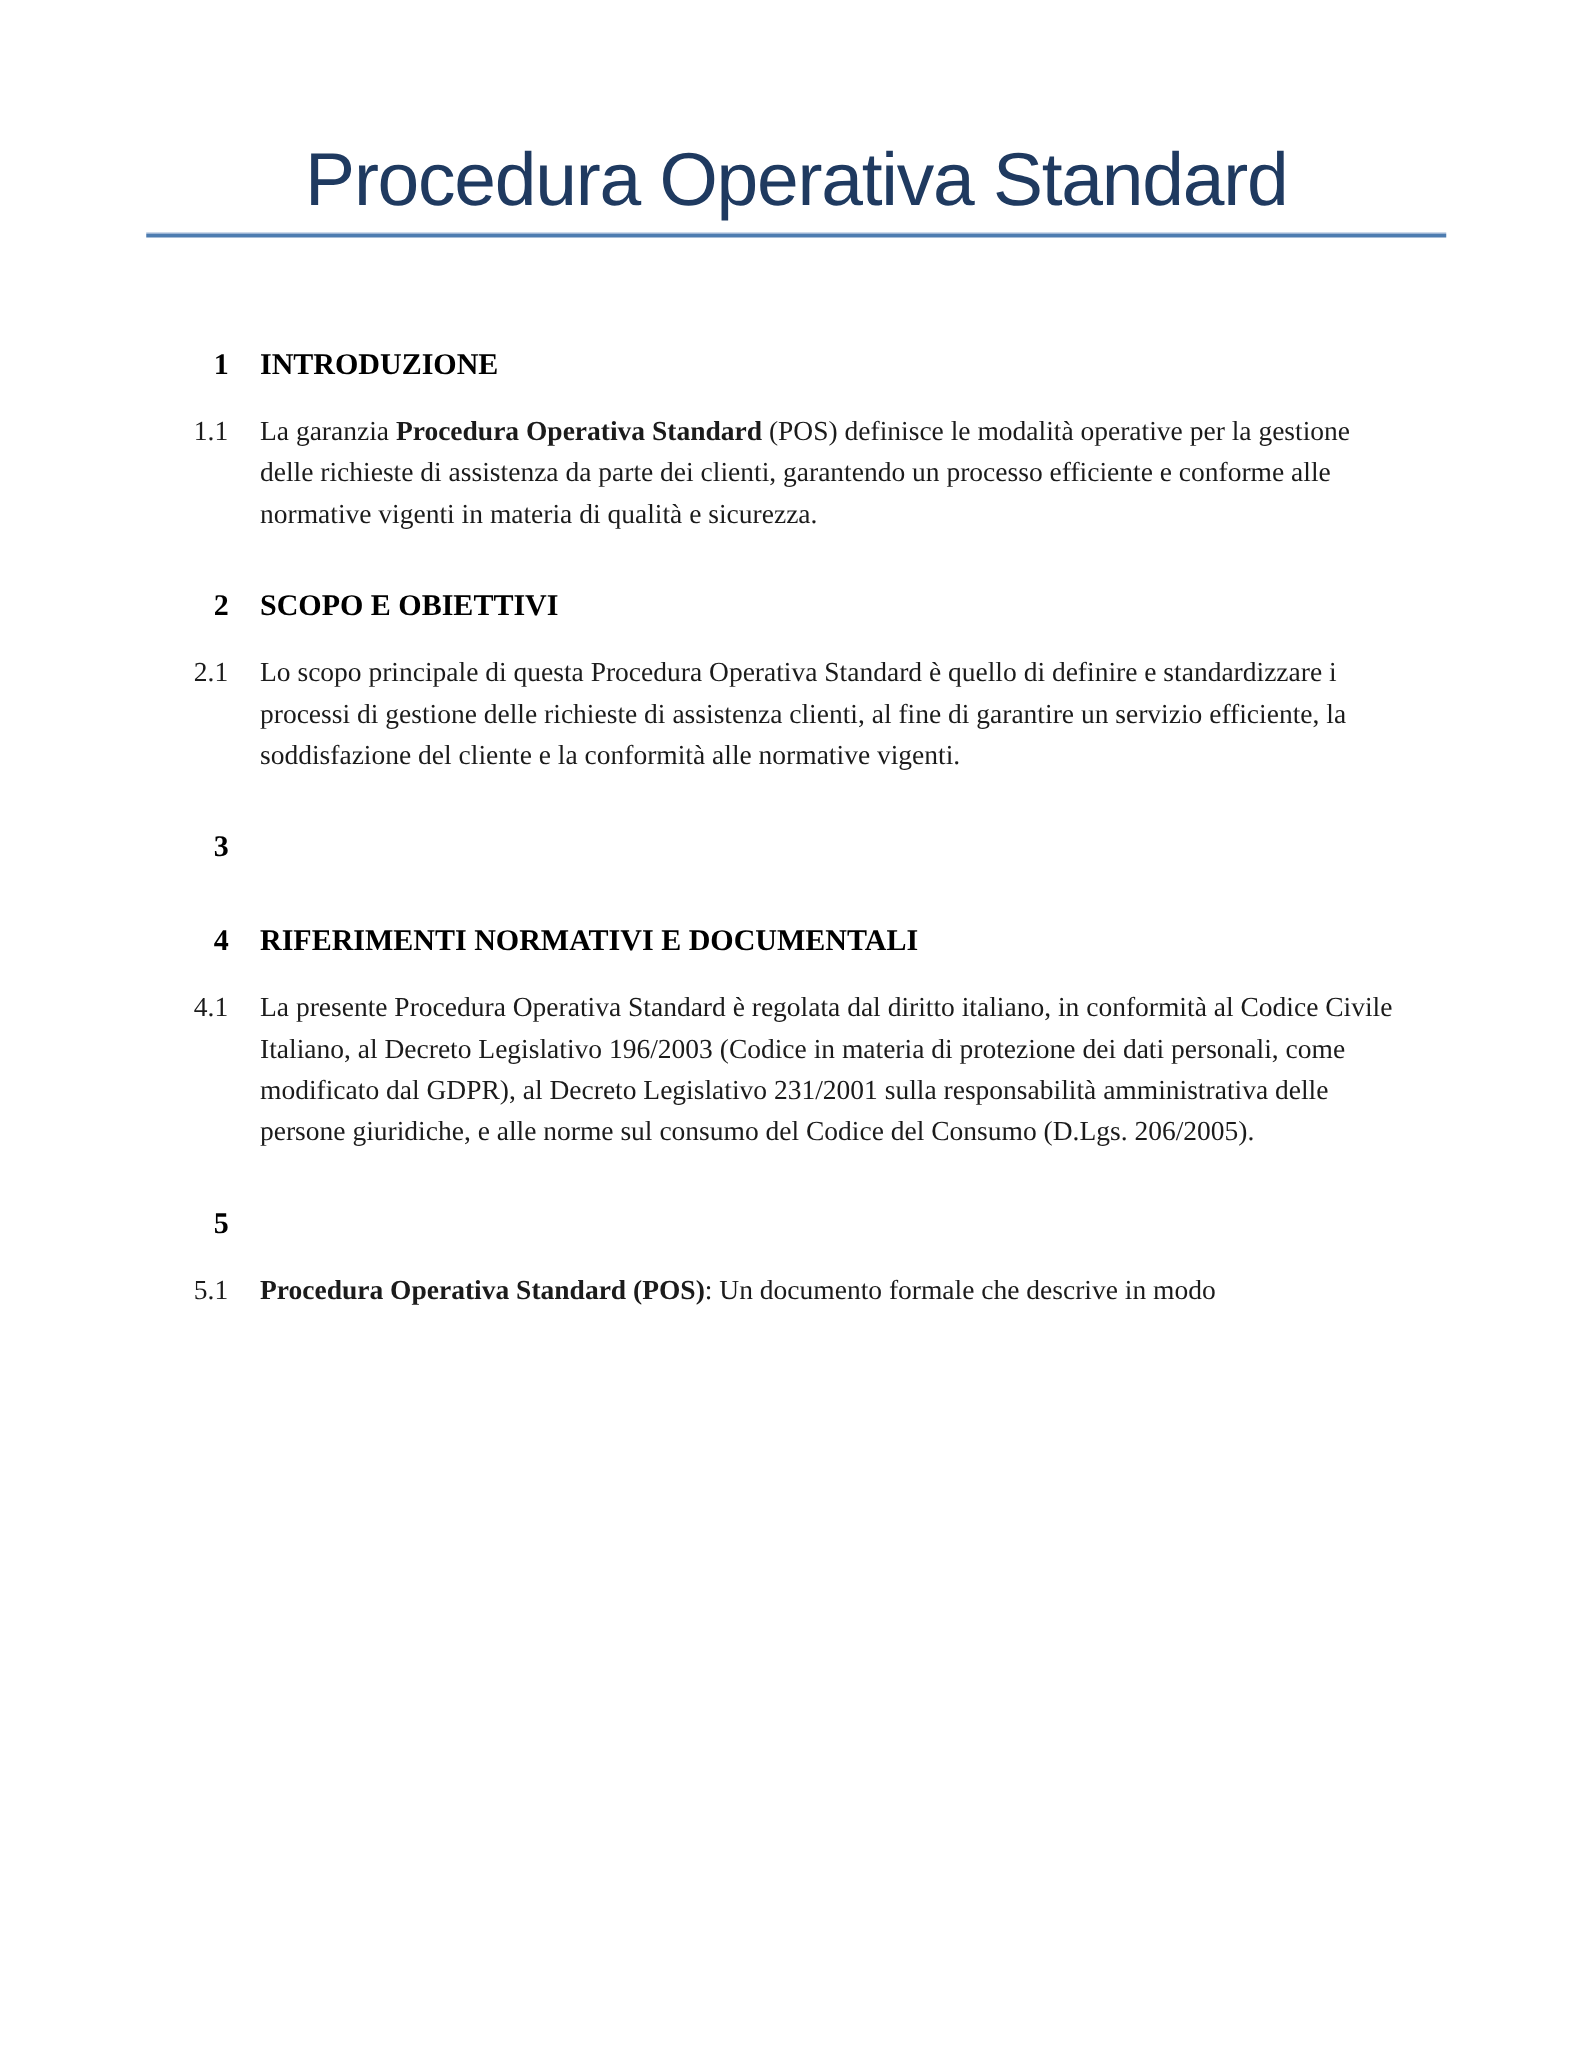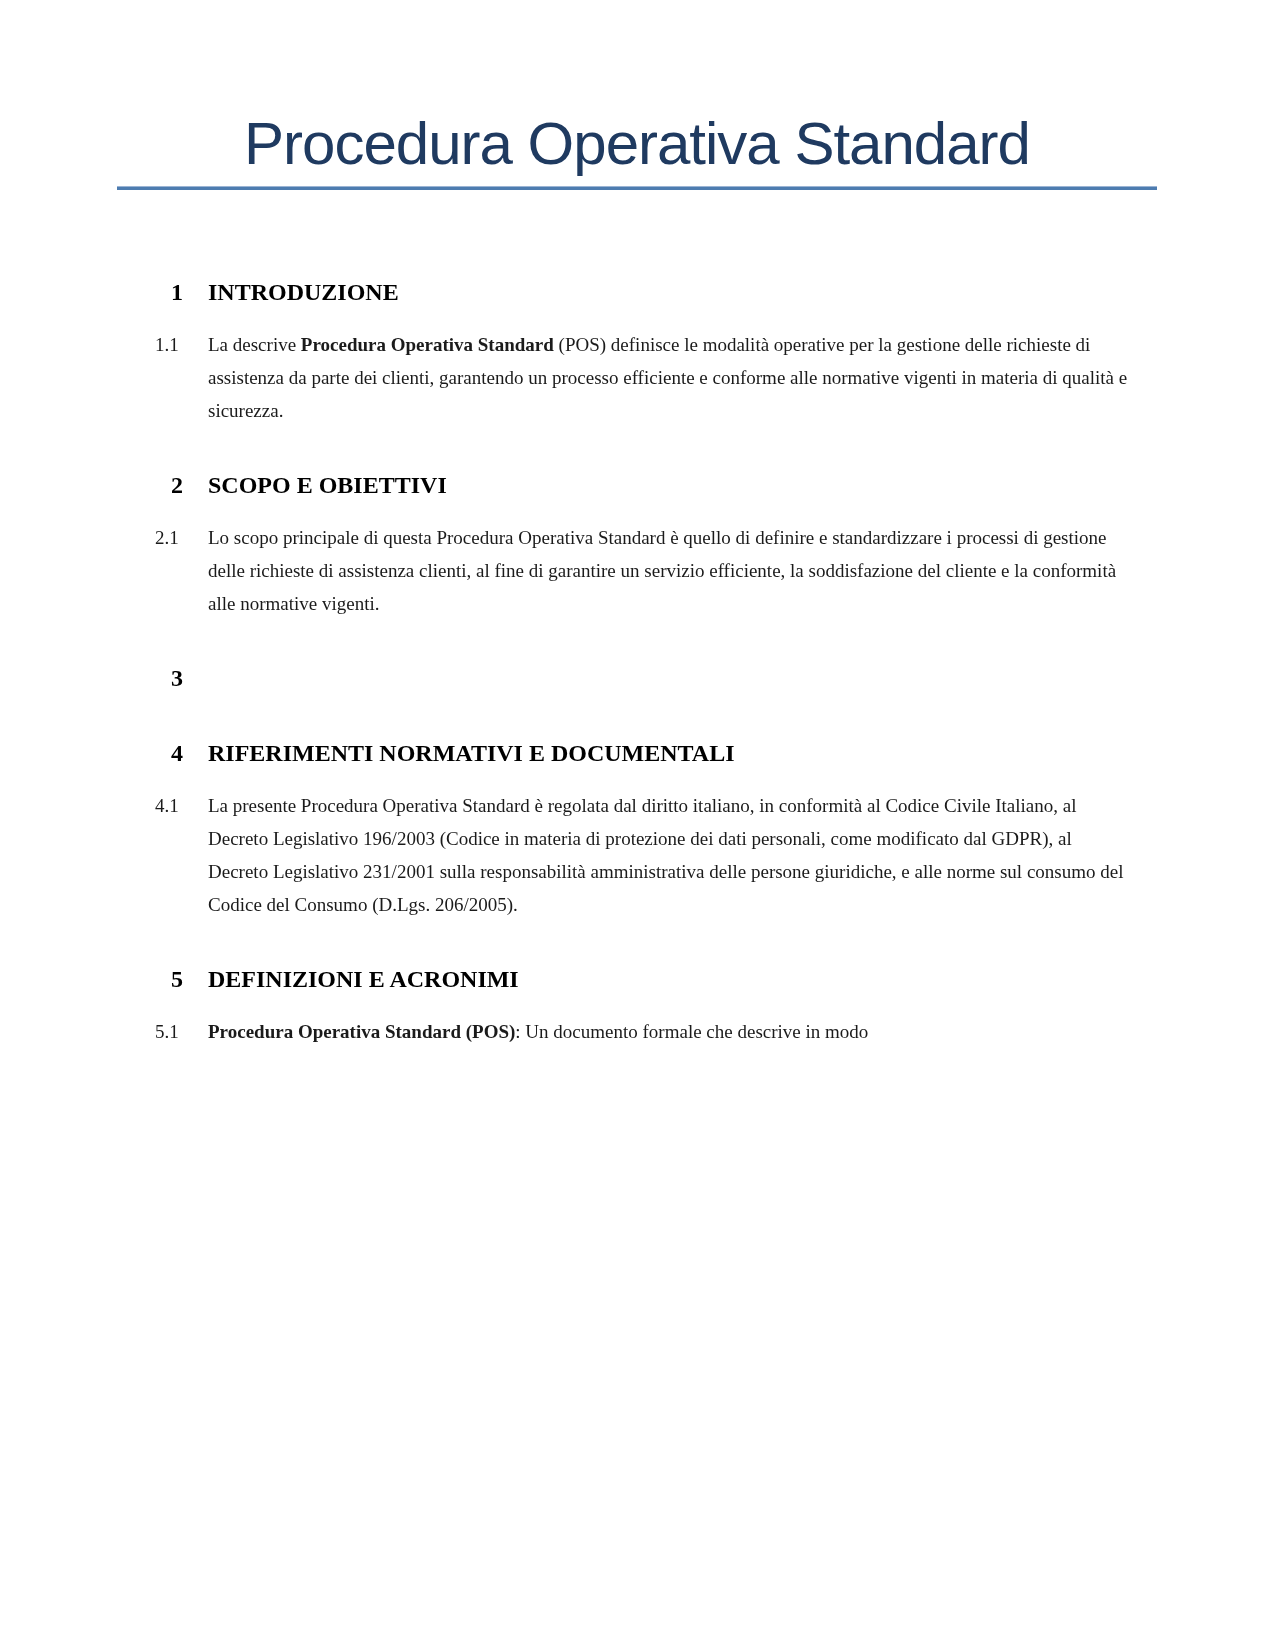--- a/index.html
+++ b/index.html
@@ -54,21 +54,21 @@
     line-height: 33px;
     color: #000000;
   }
   .section-heading .h-num {
     min-width: 37px;
     flex: 0 0 auto;
   }
   .doc-item {
     display: flex;
     margin: 0 0 18px 0;
-    font-size: 19px;
+    font-size: 22px;
     line-height: 33px;
   }
   .doc-item .i-num {
     min-width: 53px;
     flex: 0 0 auto;
   }
   .doc-item .i-text {
     width: 920px;
     max-width: 920px;
   }
@@ -87,21 +87,21 @@
 
   <main class="doc-body" id="doc-body">
   <section class="doc-section">
     <h2 class="section-heading">
       <span class="h-num">1</span>
       <span class="h-label">INTRODUZIONE</span>
     </h2>
     <div class="items">
   <div class="doc-item">
     <span class="i-num">1.1</span>
-    <span class="i-text"><span>La descrive </span><b>Procedura Operativa Standard</b><span> (POS) definisce le modalità operative per la gestione delle richieste di assistenza da parte dei clienti, garantendo un processo efficiente e conforme alle normative vigenti in materia di qualità e sicurezza.</span></span>
+    <span class="i-text"><span>La garanzia </span><b>Procedura Operativa Standard</b><span> (POS) definisce le modalità operative per la gestione delle richieste di assistenza da parte dei clienti, garantendo un processo efficiente e conforme alle normative vigenti in materia di qualità e sicurezza.</span></span>
   </div>
 </div>
   </section>
 
   <section class="doc-section">
     <h2 class="section-heading">
       <span class="h-num">2</span>
       <span class="h-label">SCOPO E OBIETTIVI</span>
     </h2>
     <div class="items">
@@ -132,21 +132,20 @@
     <span class="i-num">4.1</span>
     <span class="i-text"><span>La presente Procedura Operativa Standard è regolata dal diritto italiano, in conformità al Codice Civile Italiano, al Decreto Legislativo 196/2003 (Codice in materia di protezione dei dati personali, come modificato dal GDPR), al Decreto Legislativo 231/2001 sulla responsabilità amministrativa delle persone giuridiche, e alle norme sul consumo del Codice del Consumo (D.Lgs. 206/2005).</span></span>
   </div>
 
 </div>
   </section>
 
   <section class="doc-section">
     <h2 class="section-heading">
       <span class="h-num">5</span>
-      <span class="h-label">DEFINIZIONI E ACRONIMI</span>
     </h2>
     <div class="items">
   <div class="doc-item">
     <span class="i-num">5.1</span>
     <span class="i-text"><b>Procedura Operativa Standard (POS)</b><span>: Un documento formale che descrive in modo</span></span>
   </div>
 </div>
   </section>
 </main>
 </div>

